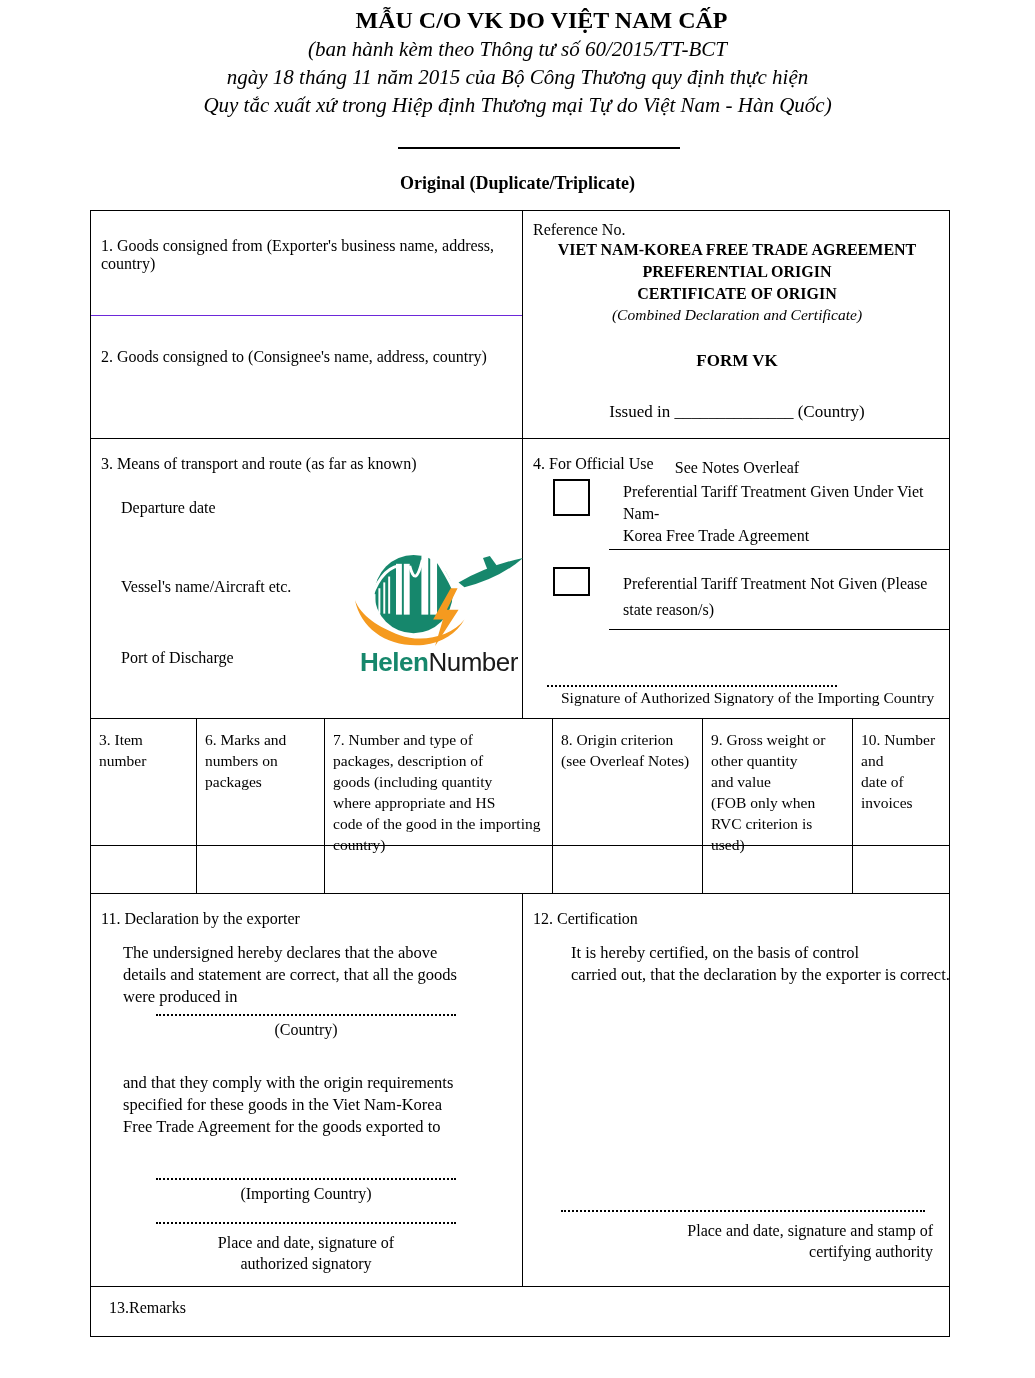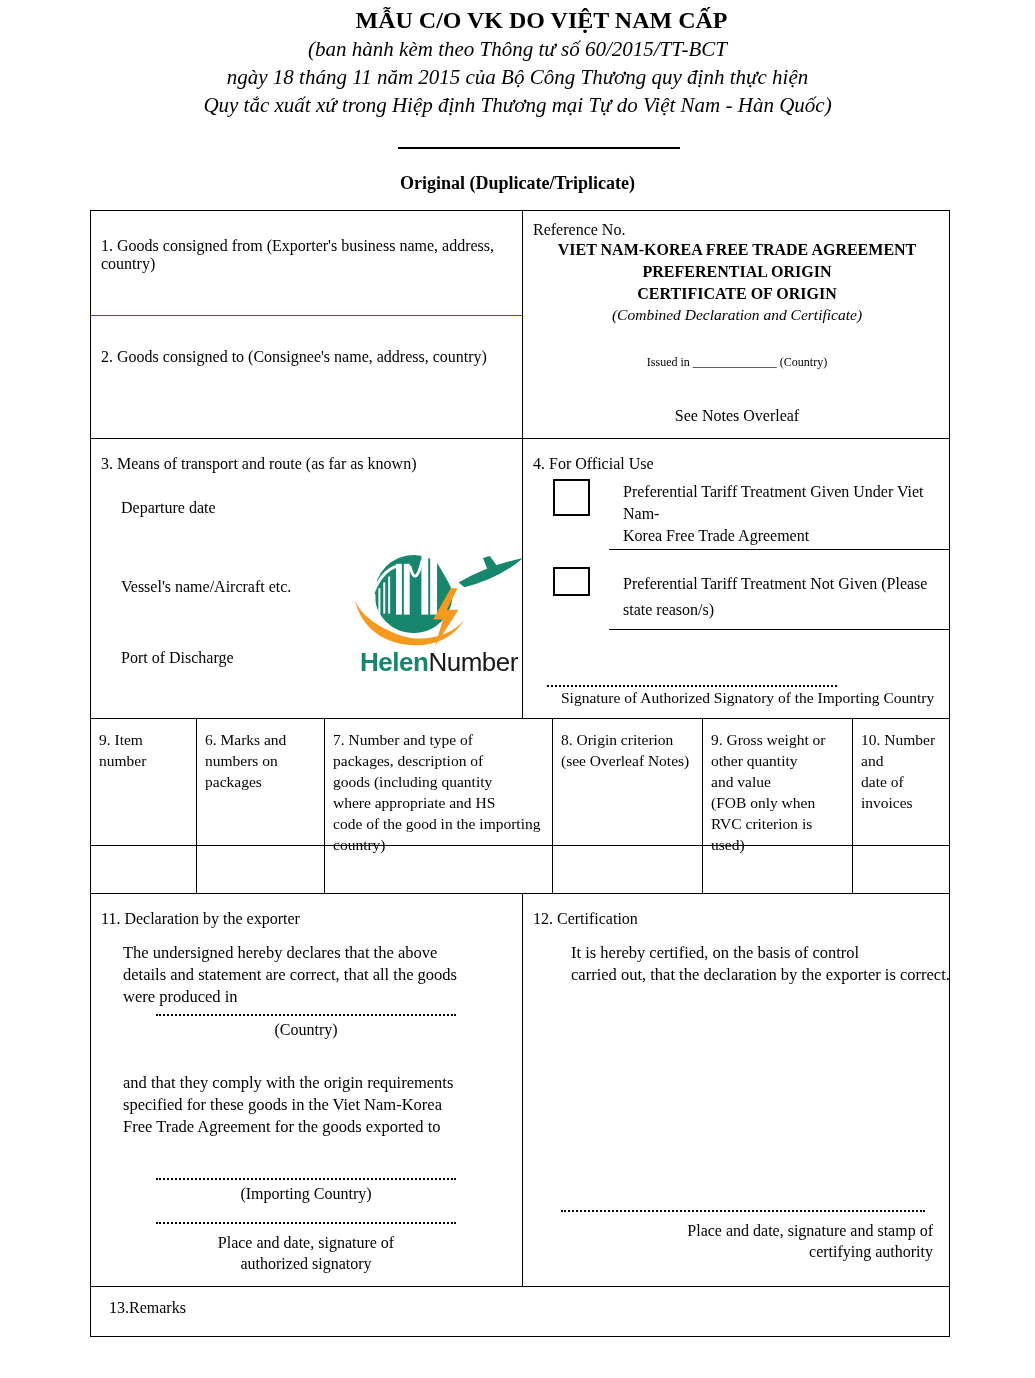--- a/index.html
+++ b/index.html
@@ -32,21 +32,21 @@
   .lbl{font-size:16px;}
   
   .box1{height:105px;border-bottom:1px solid #6d28d9;box-sizing:border-box;padding:26px 12px 16px 10px;}
   .box2{height:122px;box-sizing:border-box;padding:32px 12px 0 10px;}
   
   .refbox{position:relative;padding:10px 8px 0 10px;box-sizing:border-box;}
   .ref-center{text-align:center;font-size:16px;}
   .ref-bold{font-weight:bold;line-height:22px;}
   .ref-plain{font-size:15.5px;line-height:19px;font-style:italic;}
   .form-vk{margin-top:27px;font-weight:bold;font-size:17px;}
-  .issued{margin-top:31px;font-size:12px;}
+  .issued{margin-top:31px;font-size:17px;}
   .see-notes{margin-top:37px;font-size:16px;}
   
   .box3{position:relative;}
   .box3 .t0{position:absolute;left:10px;top:16px;}
   .box3 .t1{position:absolute;left:30px;top:60px;}
   .box3 .t2{position:absolute;left:30px;top:139px;}
   .box3 .t3{position:absolute;left:30px;top:210px;}
   .logo{position:absolute;left:262px;top:112px;width:172px;text-align:center;}
   .logo-text{font-family:"Liberation Sans","DejaVu Sans",sans-serif;font-size:26px;line-height:26px;margin-top:-2px;letter-spacing:-0.5px;}
   .logo-text .helen{font-weight:bold;}
@@ -117,20 +117,21 @@
           <span>2. Goods consigned to (Consignee's name, address, country)</span>
         </div>
       </div>
       <div class="cell col-right refbox">
         <div class="lbl">Reference No.</div>
         <div class="ref-center">
           <div class="ref-bold">VIET NAM-KOREA FREE TRADE AGREEMENT</div>
           <div class="ref-bold">PREFERENTIAL ORIGIN</div>
           <div class="ref-bold">CERTIFICATE OF ORIGIN</div>
           <div class="ref-plain">(Combined Declaration and Certificate)</div>
+          <div class="form-vk">FORM VK</div>
           <div class="issued">Issued in ______________ (Country)</div>
           <div class="see-notes">See Notes Overleaf</div>
         </div>
       </div>
     </div>
 
     <div class="row row-b">
       <div class="cell col-left b-r box3">
         <div class="t0 lbl">3. Means of transport and route (as far as known)</div>
         <div class="t1 lbl">Departure date</div>
@@ -187,21 +188,21 @@
 state reason/s)</div>
         <div class="rule2"></div>
         <div class="sig4">
           <div class="dotted"></div>
           <div class="cap">Signature of Authorized Signatory of the Importing Country</div>
         </div>
       </div>
     </div>
 
     <div class="row row-head">
-      <div class="cell hdr-cell c5 b-r">9. Item
+      <div class="cell hdr-cell c5 b-r">3. Item
   number</div>
       <div class="cell hdr-cell c6 b-r">6. Marks and
   numbers on
   packages</div>
       <div class="cell hdr-cell c7 b-r">7. Number and type of
   packages, description of
   goods (including quantity
   where appropriate and HS
   code of the good in the importing
   country)</div>

